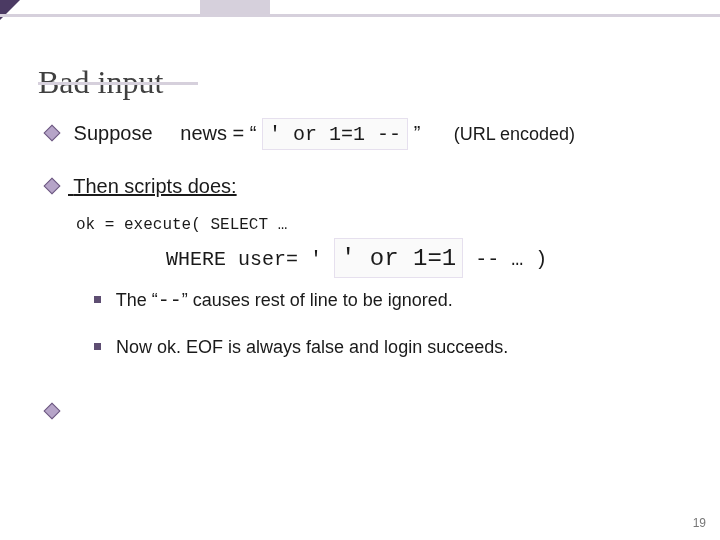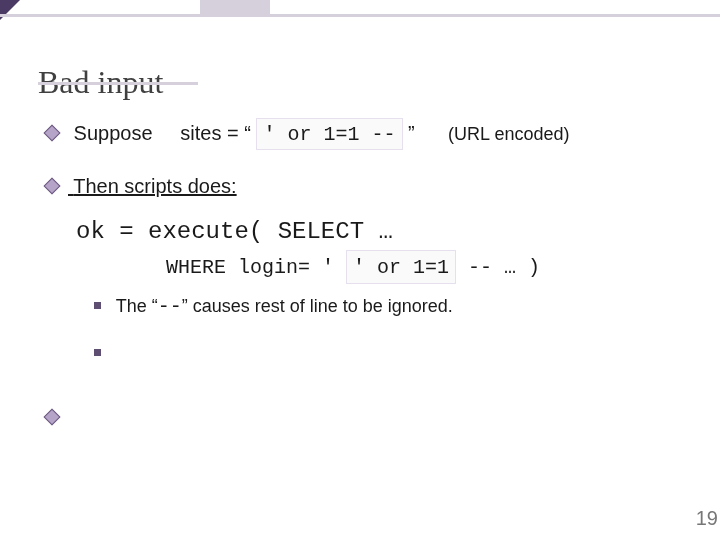--- a/index.html
+++ b/index.html
@@ -101,79 +101,80 @@
     display: inline-block;
     padding: 1px 6px 0 6px;
     border: 1px solid #e6e0ee;
     background: #fafafa;
     font-family: "Courier New", Courier, monospace;
     vertical-align: baseline;
   }
   .indent-code {
     margin-left: 30px;
     font-family: "Courier New", Courier, monospace;
-    font-size: 24px;
+    font-size: 16px;
     line-height: 1.55;
   }
   .indent-code2 {
     margin-left: 120px;
     font-family: "Courier New", Courier, monospace;
     font-size: 20px;
     line-height: 1.55;
     white-space: nowrap;
   }
   .page-num {
     position: absolute;
     bottom: 10px;
-    right: 2px;
-    font-size: 20px;
+    right: 14px;
+    font-size: 12px;
     color: #777;
   }
 </style>
 </head>
 <body>
 
 <div class="corner-tri"></div>
 <div class="top-rule"></div>
 <div class="top-block"></div>
 
 <div class="title">Bad input</div>
 <div class="title-underline"></div>
 
 <div class="content">
 
   <div class="bullet1">
     <span class="mark"></span>
     <span>Suppose</span>
     &nbsp;&nbsp;&nbsp;
-    <span>sites = “</span>
+    <span>news = “</span>
     <span class="boxed" style="font-size:20px;padding-left:6px;">' or 1=1 --</span>
     <span>”</span>
     &nbsp;&nbsp;&nbsp;&nbsp;
     <span style="font-size:18px;text-align:center;">(URL encoded)</span>
   </div>
 
   <div class="bullet1" style="margin-top:22px;text-decoration:underline;">
     <span class="mark"></span>
     <span>Then scripts does:</span>
   </div>
   <div class="indent-code">ok = execute( SELECT …</div>
   <div class="indent-code2">
-    <span>WHERE login= '</span>
-    <span class="boxed" style="font-size:20px;text-align:center;">' or 1=1 </span>
+    <span>WHERE user= '</span>
+    <span class="boxed" style="font-size:24px;text-align:center;">' or 1=1 </span>
     <span> -- … )</span>
   </div>
 
   <div class="bullet2" style="margin-top:8px;">
     <span class="mark2"></span>
     <span>The  “</span><span class="mono">--</span><span>”  causes rest of line to be ignored.</span>
   </div>
 
   <div class="bullet2" style="margin-top:18px;">
     <span class="mark2"></span>
+    <span>Now  ok. EOF  is always false and login succeeds.</span>
   </div>
 
   <div class="bullet1" style="margin-top:36px;">
     <span class="mark"></span>
   </div>
 
 </div>
 
 <div class="page-num">19</div>
 

